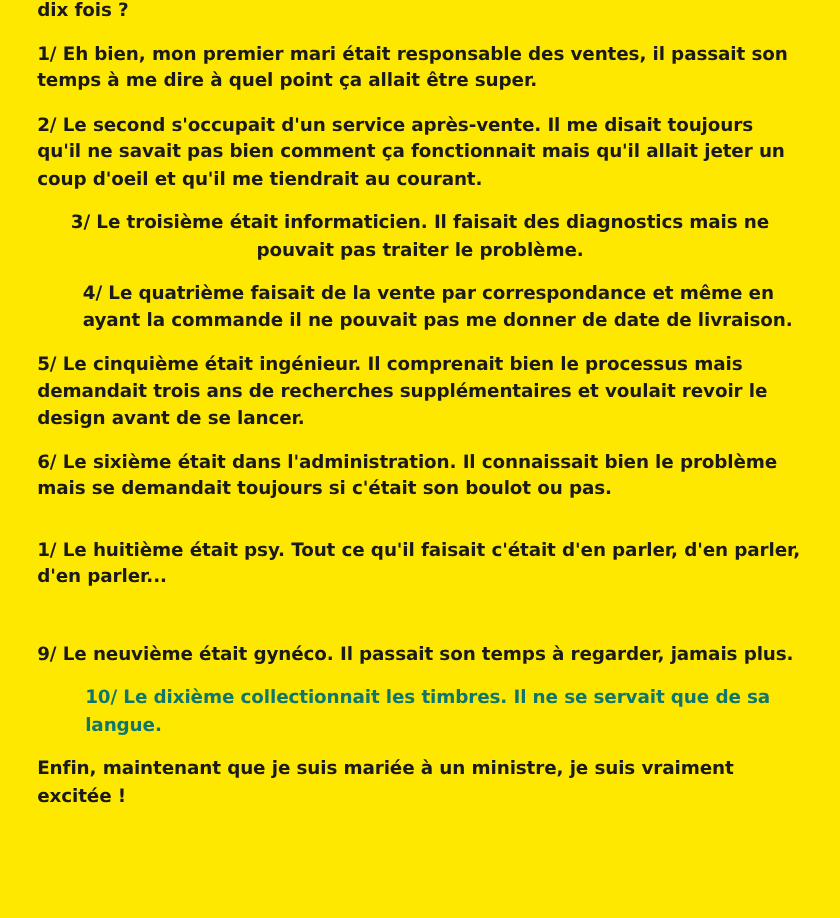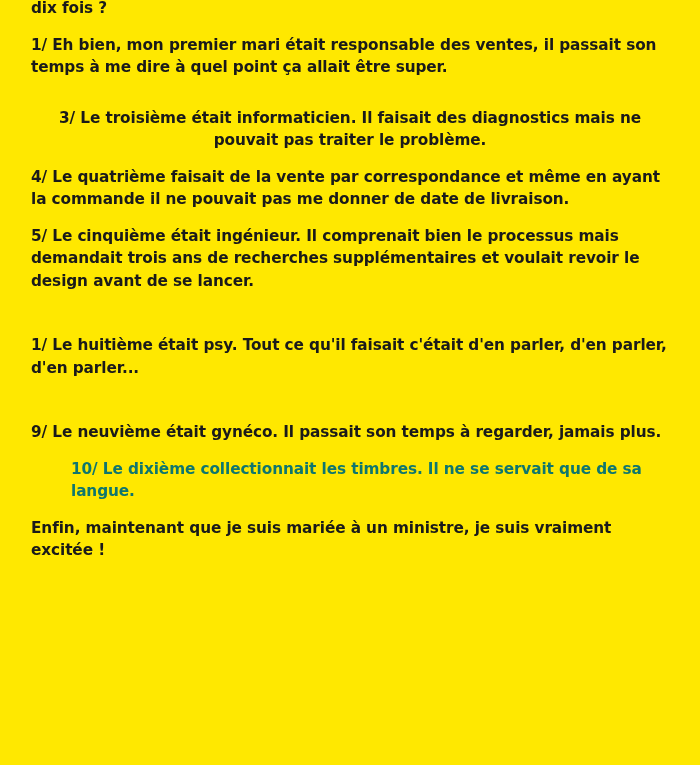--- a/index.html
+++ b/index.html
@@ -48,31 +48,33 @@
 <body style="background: rgb(255, 232, 0);">
 
 <div class="page" style="background: rgb(255, 232, 0);">
 
   <p class="para clip-top" style="color: rgb(26, 26, 26);">dix fois ?</p>
   <div class="gap"></div>
 
   <p class="para" style="color: rgb(26, 26, 26);">1/ Eh bien, mon premier mari était responsable des ventes, il passait son temps à me dire à quel point ça allait être super.</p>
   <div class="gap"></div>
 
+  <p class="para" style="color: rgb(26, 26, 26);">2/ Le second s'occupait d'un service après-vente. Il me disait toujours qu'il ne savait pas bien comment ça fonctionnait mais qu'il allait jeter un coup d'oeil et qu'il me tiendrait au courant.</p>
   <div class="gap"></div>
 
   <p class="para" style="color: rgb(26, 26, 26); text-align: center;">3/ Le troisième était informaticien. Il faisait des diagnostics mais ne pouvait pas traiter le problème.</p>
   <div class="gap"></div>
 
-  <p class="para" style="color: rgb(26, 26, 26);">4/ Le quatrième faisait de la vente par correspondance et même en ayant la commande il ne pouvait pas me donner de date de livraison.</p>
+  <p class="para" style="color: rgb(26, 26, 26); margin-left: 38px;">4/ Le quatrième faisait de la vente par correspondance et même en ayant la commande il ne pouvait pas me donner de date de livraison.</p>
   <div class="gap"></div>
 
   <p class="para" style="color: rgb(26, 26, 26);">5/ Le cinquième était ingénieur. Il comprenait bien le processus mais demandait trois ans de recherches supplémentaires et voulait revoir le design avant de se lancer.</p>
   <div class="gap"></div>
 
+  <p class="para" style="color: rgb(26, 26, 26);">6/ Le sixième était dans l'administration. Il connaissait bien le problème mais se demandait toujours si c'était son boulot ou pas.</p>
   <div class="gap"></div>
 
   <div class="gap"></div>
 
   <p class="para" style="color: rgb(26, 26, 26);">1/ Le huitième était psy. Tout ce qu'il faisait c'était d'en parler, d'en parler, d'en parler...</p>
   <div class="gap"></div>
 
   <p class="para" style="color: rgb(26, 26, 26); margin-top: 28px;">9/ Le neuvième était gynéco. Il passait son temps à regarder, jamais plus.</p>
   <div class="gap"></div>
 

